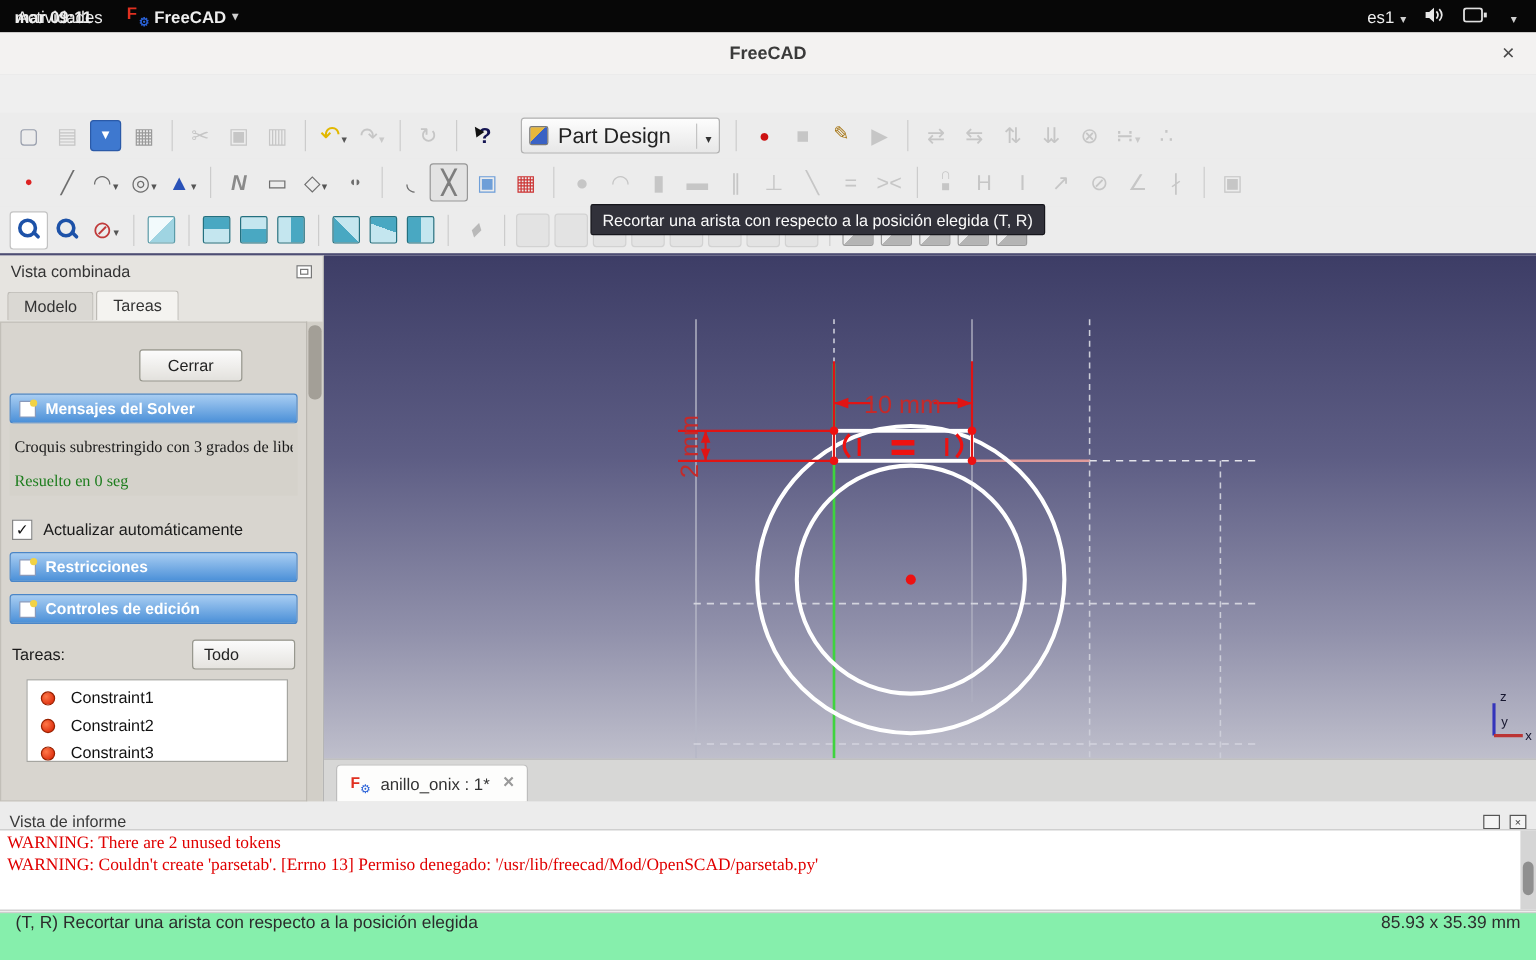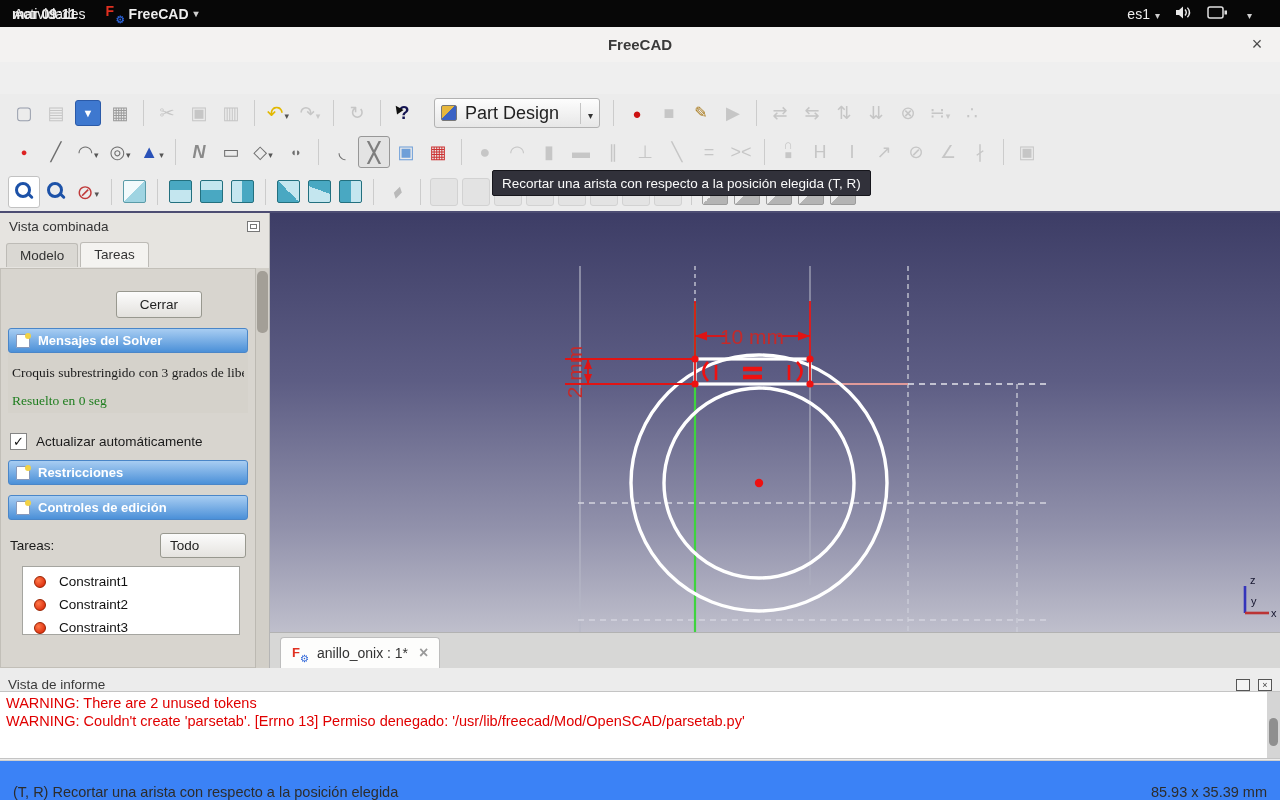--- a/index.html
+++ b/index.html
@@ -5,21 +5,21 @@
   html,body{margin:0;padding:0}
   body{width:1280px;height:800px;overflow:hidden;position:relative;background:#ececec;
        font-family:"Liberation Sans",sans-serif;-webkit-font-smoothing:antialiased}
   .abs{position:absolute}
 
   
   #topbar{left:0;top:0;width:1280px;height:27px;background:#070707;color:#eee;
           display:flex;align-items:center;font-size:14px}
   #topbar .left{display:flex;align-items:center;gap:20px;padding-left:14px}
   #topbar .clock{position:absolute;left:12px;right:0;text-align:left;font-weight:bold;pointer-events:none}
-  #topbar .right{margin-left:auto;display:flex;align-items:center;gap:14px;padding-right:28px}
+  #topbar .right{margin-left:auto;display:flex;align-items:center;gap:14px;padding-right:16px}
   .caret::after{content:"▾";font-size:10px;color:#cfcfcf;margin-left:5px}
   .fc-ico{position:relative;width:17px;height:17px;display:inline-block;margin-right:6px}
   .fc-ico::before{content:"F";position:absolute;left:0;top:-2px;font-weight:bold;font-size:14px;color:#e03020}
   .fc-ico::after{content:"⚙";position:absolute;right:-2px;bottom:-3px;font-size:10px;color:#2a62d8}
   .appmenu{display:flex;align-items:center;font-weight:bold}
 
   
   #titlebar{left:0;top:27px;width:1280px;height:35px;background:#f3f2f1;border-bottom:1px solid #dcdcdc;
             display:flex;align-items:center;justify-content:center}
   #titlebar .t{font-size:15px;color:#3a3a3a;font-weight:bold}
@@ -141,28 +141,28 @@
   .fc-mini::after{content:"⚙";position:absolute;right:-1px;bottom:-3px;font-size:10px;color:#2a62d8}
   .tab-close{color:#9a9a9a;font-weight:bold;font-size:16px;margin-left:2px}
 
   
   #report{left:0;top:668px;width:1280px;height:92px;background:#ececec}
   .rep-h{height:33px;display:flex;align-items:center;padding:0 8px;font-size:13.5px;color:#3a3a3a}
   .rep-ico{width:12px;height:10px;border:1px solid #555;margin-left:8px;display:flex;align-items:center;
         justify-content:center;font-size:9px;color:#444;background:#f4f4f4}
   .rep-h .spacer{margin-left:auto}
   .rep-body{position:absolute;left:0;top:23px;right:0;bottom:1px;background:#fff;border-top:1px solid #c4c4c4;
-        border-bottom:1px solid #c4c4c4;font-family:Liberation Sans, sans-serif;font-size:14.5px;line-height:17.5px;
+        border-bottom:1px solid #c4c4c4;font-family:Liberation Serif, serif;font-size:14.5px;line-height:17.5px;
         padding:3px 16px 0 6px;overflow:hidden;box-sizing:border-box}
   .rep-scroll{position:absolute;right:0;top:24px;bottom:2px;width:13px;background:#d5d5d5}
   .rep-thumb{position:absolute;left:2px;right:2px;top:26px;height:28px;background:#8f8f8f;border-radius:5px}
 
   
-  #status{left:0;top:760px;width:1280px;height:40px;background:#3b82f6;border-top:1px solid #cfcfcf;
-        display:flex;align-items:flex-end;padding:0 13px;font-size:14.5px;color:#2c2c2c;box-sizing:border-box}
+  #status{left:0;top:760px;width:1280px;height:40px;background:#86efac;border-top:1px solid #cfcfcf;
+        display:flex;align-items:flex-start;padding:0 13px;font-size:14.5px;color:#2c2c2c;box-sizing:border-box}
   #status .right{margin-left:auto}
 </style>
 </head>
 <body>
 
 <div id="topbar" class="abs">
   <div class="left">
     <span>Actividades</span>
     <span class="appmenu caret">
       <span class="fc-ico"></span>

